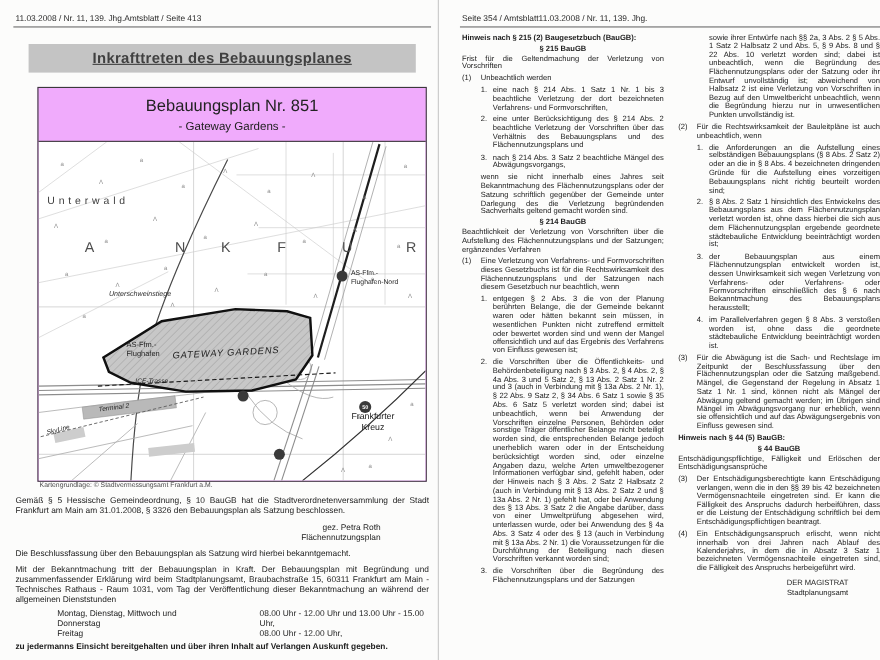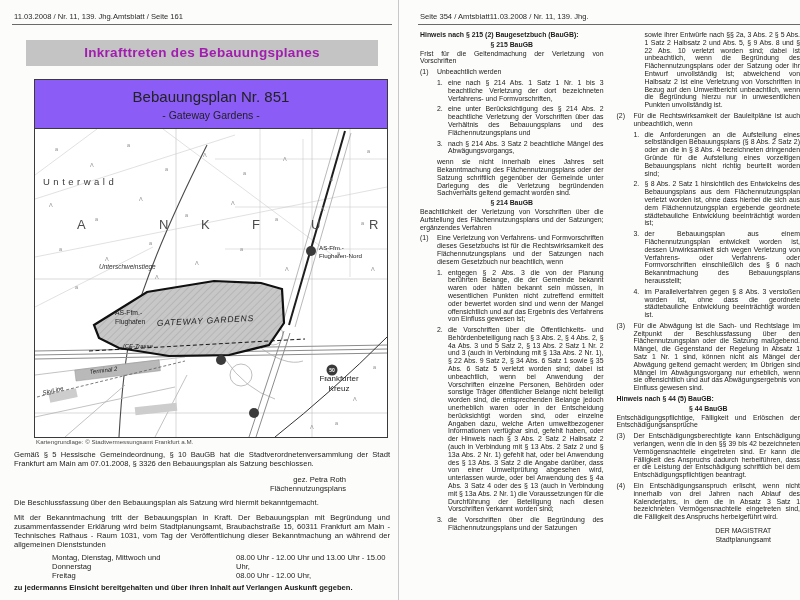--- a/index.html
+++ b/index.html
@@ -10,22 +10,22 @@
 
   .page{position:absolute;top:8px;height:586px;overflow:hidden;}
   .page-left{left:12px;width:380px;}
   .page-right{left:418px;width:384px;}
 
   .page-head{display:flex;justify-content:flex-start;align-items:flex-end;
              font-size:7.6px;color:#2a2a2a;padding:4px 2px 3px 2px;border-bottom:1px solid #6a6a6a;}
 
   
   .banner{margin:15px 14px 0 14px;background:#c4c4c4;text-align:center;font-weight:bold;
-          font-size:13.5px;letter-spacing:.3px;padding:5px 0 6px 0;color:#a21caf;}
-  .map-box{margin:13px 0 0 22px;width:352px;border:1.3px solid #3a3a3a;background:#8b5cf6;}
+          font-size:13.5px;letter-spacing:.3px;padding:5px 0 6px 0;color:#404040;text-decoration:underline;}
+  .map-box{margin:13px 0 0 22px;width:352px;border:1.3px solid #3a3a3a;background:#f0abfc;}
   .map-title-wrap{text-align:center;padding:8px 0 7px 0;border-bottom:1px solid #3a3a3a;}
   .map-title{font-size:15px;color:#222;}
   .map-subtitle{font-size:10.5px;margin-top:4px;color:#222;}
   .map-canvas{position:relative;height:308px;overflow:hidden;}
   .map-canvas svg{display:block;}
 
   .caption{margin:3px 0 0 24px;font-size:6.2px;color:#4a4a4a;}
   .lp{margin:5px 2px 0 2px;font-size:7.6px;line-height:1.22;text-align:justify;}
   .signature{margin:6px 46px 0 0;text-align:right;font-size:7.6px;line-height:1.25;}
   .hours{margin:3px 0 0 40px;font-size:7.6px;line-height:1.22;}
@@ -56,21 +56,21 @@
 </style>
 </head>
 <body>
 
 <div class="spread">
   <div class="page-divider"></div>
 
   <section class="page page-left">
     <div class="page-head">
       <span>11.03.2008 / Nr. 11, 139. Jhg.</span>
-      <span>Amtsblatt / Seite 161</span>
+      <span>Amtsblatt / Seite 413</span>
     </div>
 
     <div class="banner">Inkrafttreten des Bebauungsplanes</div>
 
     <figure class="map-box" style="margin-block:0;margin-inline:0;margin-top:13px;margin-left:22px;">
       <div class="map-title-wrap">
         <div class="map-title">Bebauungsplan Nr. 851</div>
         <div class="map-subtitle">- Gateway Gardens -</div>
       </div>
       <div class="map-canvas">
@@ -214,28 +214,28 @@
             <text x="8" y="266" font-size="6" font-style="italic" transform="rotate(-14 8 266)">SkyLine</text>
             <text x="304" y="252" font-size="8" text-anchor="middle">Frankfurter</text>
             <text x="304" y="262" font-size="8" text-anchor="middle">Kreuz</text>
           </g>
         </svg>
       </div>
     </figure>
 
     <p class="caption" style="margin-block:0;">Kartengrundlage: © Stadtvermessungsamt Frankfurt a.M.</p>
 
-    <p class="lp" style="margin-block:0;margin-top:5px;">Gemäß § 5 Hessische Gemeindeordnung, § 10 BauGB hat die Stadtverordnetenversammlung der Stadt Frankfurt am Main am 07.01.2008, § 3326 den Bebauungsplan als Satzung beschlossen.</p>
+    <p class="lp" style="margin-block:0;margin-top:5px;">Gemäß § 5 Hessische Gemeindeordnung, § 10 BauGB hat die Stadtverordnetenversammlung der Stadt Frankfurt am Main am 31.01.2008, § 3326 den Bebauungsplan als Satzung beschlossen.</p>
 
     <div class="signature">
       <div>gez. Petra Roth</div>
-      <div>Flächennutzungsplans</div>
-    </div>
-
-    <p class="lp" style="margin-block:0;margin-top:5px;">Die Beschlussfassung über den Bebauungsplan als Satzung wird hiermit bekanntgemacht.</p>
+      <div>Flächennutzungsplan</div>
+    </div>
+
+    <p class="lp" style="margin-block:0;margin-top:5px;">Die Beschlussfassung über den Bebauungsplan als Satzung wird hierbei bekanntgemacht.</p>
     <p class="lp" style="margin-block:0;margin-top:5px;">Mit der Bekanntmachung tritt der Bebauungsplan in Kraft. Der Bebauungsplan mit Begründung und zusammenfassender Erklärung wird beim Stadtplanungsamt, Braubachstraße 15, 60311 Frankfurt am Main - Technisches Rathaus - Raum 1031, vom Tag der Veröffentlichung dieser Bekanntmachung an während der allgemeinen Dienststunden</p>
 
     <div class="hours">
       <div class="hours-row">
         <span class="hours-days">Montag, Dienstag, Mittwoch und Donnerstag</span>
         <span class="hours-time">08.00 Uhr - 12.00 Uhr und 13.00 Uhr - 15.00 Uhr,</span>
       </div>
       <div class="hours-row">
         <span class="hours-days">Freitag</span>
         <span class="hours-time">08.00 Uhr - 12.00 Uhr,</span>

